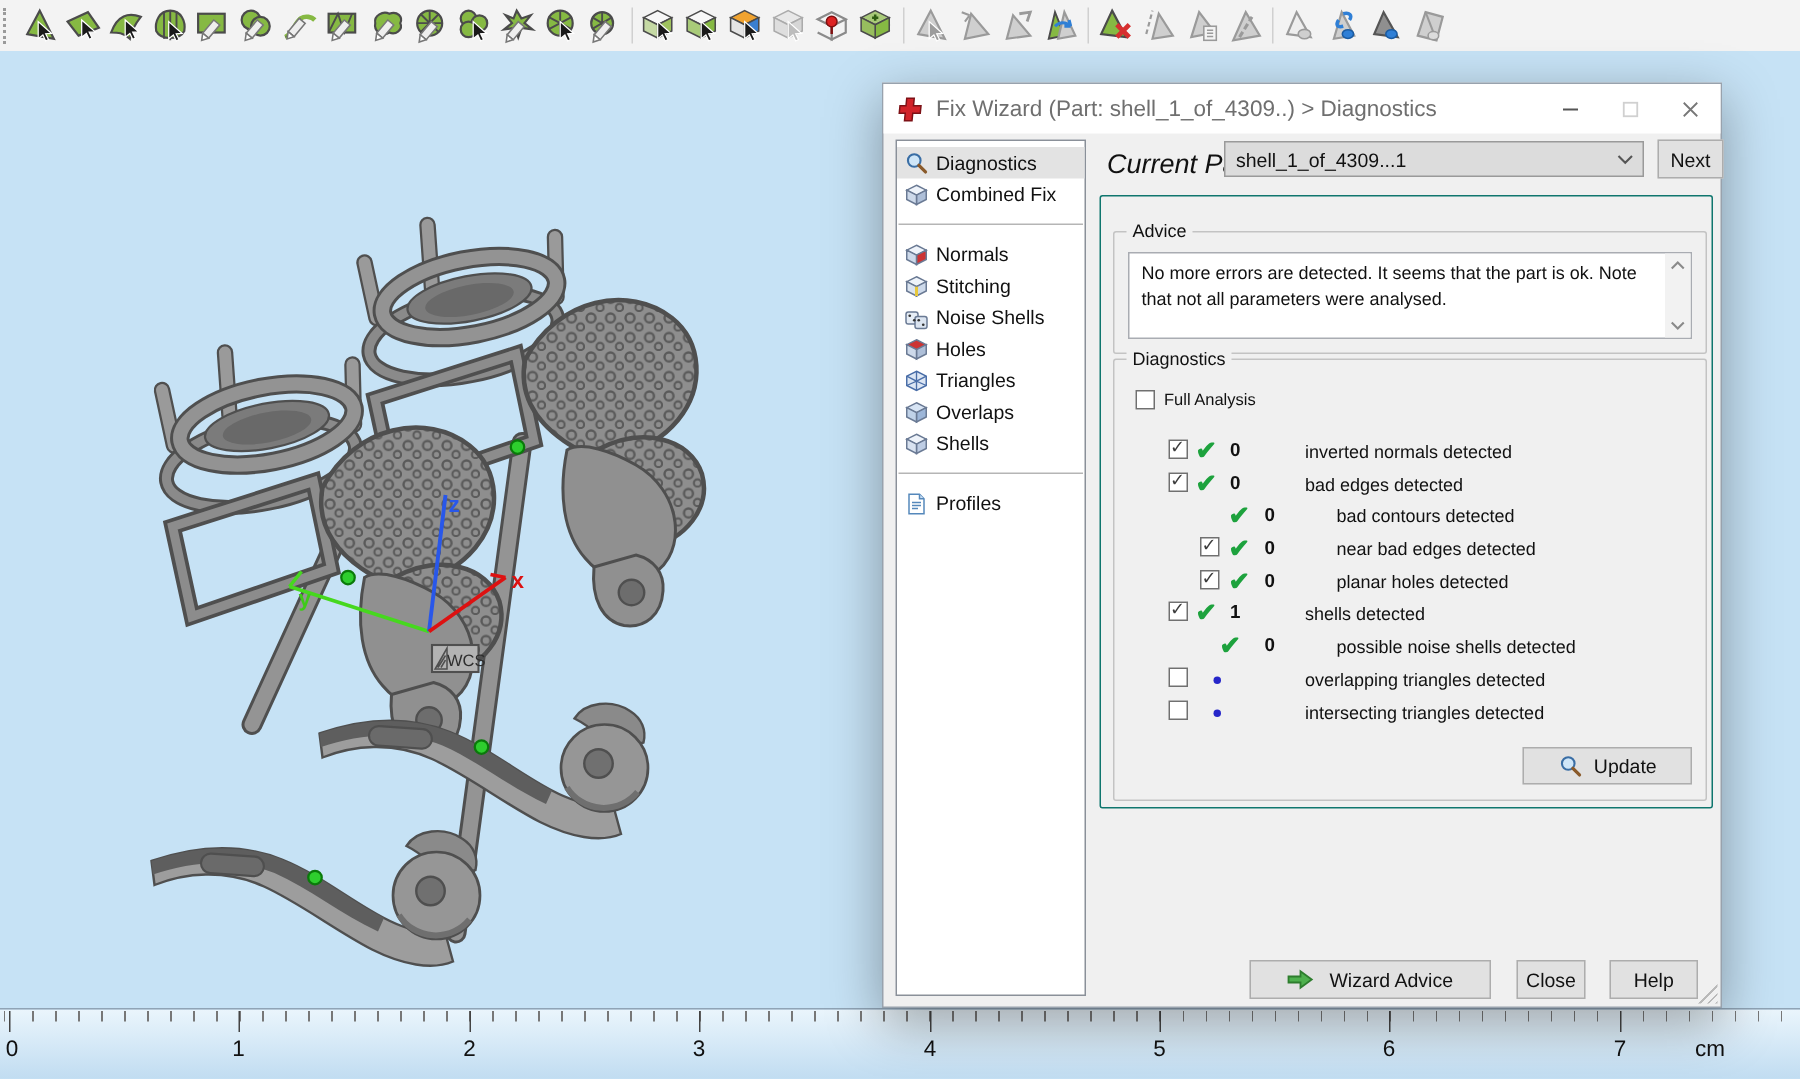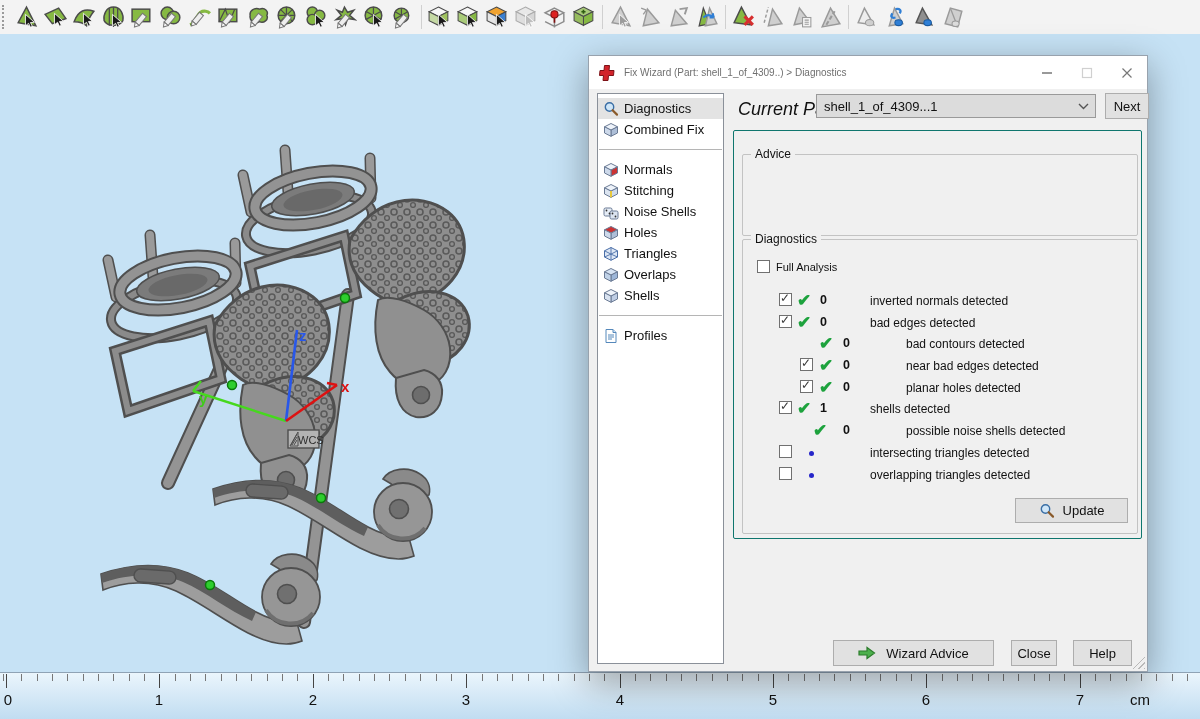--- a/index.html
+++ b/index.html
@@ -25,21 +25,21 @@
   .ruler{position:absolute;left:0;top:672px;width:1200px;height:47px;border-top:1px solid #8fa3b5;background:linear-gradient(#eaf5fc,#c0dcf1);}
   .rminor{position:absolute;left:0;top:1px;width:1200px;height:7px;background:repeating-linear-gradient(to right,#777 0 1px,transparent 1px 15.34px);background-position:6px 0;}
   .rmaj{position:absolute;top:1px;width:1px;height:14px;background:#444;}
   .rnum{position:absolute;top:18px;transform:translateX(-50%);font-size:15px;color:#111;}
   .runit{position:absolute;top:18px;left:1130px;font-size:15px;color:#111;}
 
   
   .dialog{position:absolute;left:588px;top:55px;width:560px;height:617px;background:#f0f0f0;border:1px solid #98a2ad;box-shadow:0 10px 34px rgba(0,0,0,.35);box-sizing:border-box;}
   .titlebar{position:absolute;left:0;top:0;right:0;height:33px;background:#fff;display:flex;align-items:center;}
   .titlebar .appicon{margin:0 8px 0 9px;}
-  .title{font-size:10px;color:#6f6f6f;flex:1 1 auto;white-space:nowrap;overflow:hidden;}
+  .title{font-size:15px;color:#6f6f6f;flex:1 1 auto;white-space:nowrap;overflow:hidden;}
   .wbtn{width:40px;height:33px;display:flex;align-items:center;justify-content:center;color:#555;font-size:13px;}
   .wbtn.max{color:#d0d0d0;}
   .wbtn svg{width:12px;height:12px;}
 
   
   .sidelist{position:absolute;left:8px;top:37px;width:127px;height:571px;background:#fff;border:1px solid #8a9099;box-sizing:border-box;padding-top:4px;}
   .sitem{height:21px;display:flex;align-items:center;gap:5px;padding-left:5px;font-size:13px;color:#111;cursor:default;}
   .sitem.sel{background:#e3e3e3;}
   .sitem svg{width:16px;height:16px;flex:0 0 auto;}
   .ssep{border-top:1px solid #b5b5b5;margin:9px 1px;}
@@ -68,21 +68,21 @@
 
   .rows{position:absolute;left:0;top:50px;right:0;}
   .drow{position:relative;height:21.7px;font-size:12px;color:#111;}
   .drow .cb{position:absolute;left:36px;top:3px;}
   .drow.i1 .cb{left:57px;}
   .drow .ok{position:absolute;left:54px;top:0px;color:#1da23d;font-weight:bold;font-size:17px;line-height:21px;}
   .drow.i1 .ok,.drow.i2 .ok{left:76px;}
   .drow .count{position:absolute;left:77px;top:3px;font-weight:bold;font-size:12.5px;}
   .drow.i1 .count,.drow.i2 .count{left:100px;}
   .drow .lbl{position:absolute;left:127px;top:4px;}
-  .drow.i1 .lbl,.drow.i2 .lbl{left:163px;}
+  .drow.i1 .lbl,.drow.i2 .lbl{left:148px;}
   .drow .dot{position:absolute;left:66px;top:9px;width:5px;height:5px;border-radius:50%;background:#2626c9;}
   .update{position:absolute;left:272px;top:258px;width:113px;height:25px;gap:8px;}
 
   
   .follow{position:absolute;left:244px;top:584px;width:161px;height:26px;gap:10px;}
   .close{position:absolute;left:422px;top:584px;width:46px;height:26px;}
   .help{position:absolute;left:484px;top:584px;width:59px;height:26px;}
   .gripcorner{position:absolute;right:2px;bottom:2px;width:13px;height:13px;background:
     linear-gradient(135deg,transparent 0 50%,#b9b9b9 50% 57%,transparent 57% 72%,#b9b9b9 72% 79%,transparent 79% 93%,#b9b9b9 93% 100%);}
 </style>
@@ -565,20 +565,31 @@
       <svg class="chev" width="11" height="7" viewBox="0 0 11 7">
           <path d="M1,1 L5.5,5.5 L10,1" fill="none" stroke="#555" stroke-width="1.4"></path>
         </svg>
     </div>
     <div class="btn next">Next</div>
 
     <div class="subpanel">
 
       <div class="group advice-group">
         <span class="legend">Advice</span>
+        <div class="advicebox">
+          <div class="advicetext">No more errors are detected. It seems that the part is ok. Note that not all parameters were analysed.</div>
+          <div class="scrollstrip">
+            <svg style="top:4px" viewBox="0 0 11 8">
+                <path d="M1.5,6 L5.5,2 L9.5,6" fill="none" stroke="#8a8a8a" stroke-width="1.4"></path>
+              </svg>
+            <svg style="bottom:4px" viewBox="0 0 11 8">
+                <path d="M1.5,2 L5.5,6 L9.5,2" fill="none" stroke="#8a8a8a" stroke-width="1.4"></path>
+              </svg>
+          </div>
+        </div>
       </div>
 
       <div class="group diag-group">
         <span class="legend">Diagnostics</span>
 
         <div class="fullrow">
           <span class="cb"></span>
           <span>Full Analysis</span>
         </div>
 
@@ -619,26 +630,26 @@
             <span class="lbl">shells detected</span>
           </div>
           <div class="drow i2">
             <span class="ok" style="left:70px">✔</span>
             <span class="count">0</span>
             <span class="lbl">possible noise shells detected</span>
           </div>
           <div class="drow">
             <span class="cb"></span>
               <span class="dot"></span>
-            <span class="lbl">intersecting triangles detected</span>
+            <span class="lbl">overlapping triangles detected</span>
           </div>
           <div class="drow">
             <span class="cb"></span>
               <span class="dot"></span>
-            <span class="lbl">overlapping triangles detected</span>
+            <span class="lbl">intersecting triangles detected</span>
           </div>
         </div>
 
         <div class="btn update">
           <svg width="16" height="16" viewBox="0 0 16 16">
               <circle cx="6.5" cy="6" r="4.2" fill="#cfe6f8" stroke="#3a6ea5" stroke-width="1.4"></circle>
               <path d="M9.6,9.2 L14,13.6" stroke="#8a5a2a" stroke-width="2.2" stroke-linecap="round"></path>
             </svg>
           <span>Update</span>
         </div>

